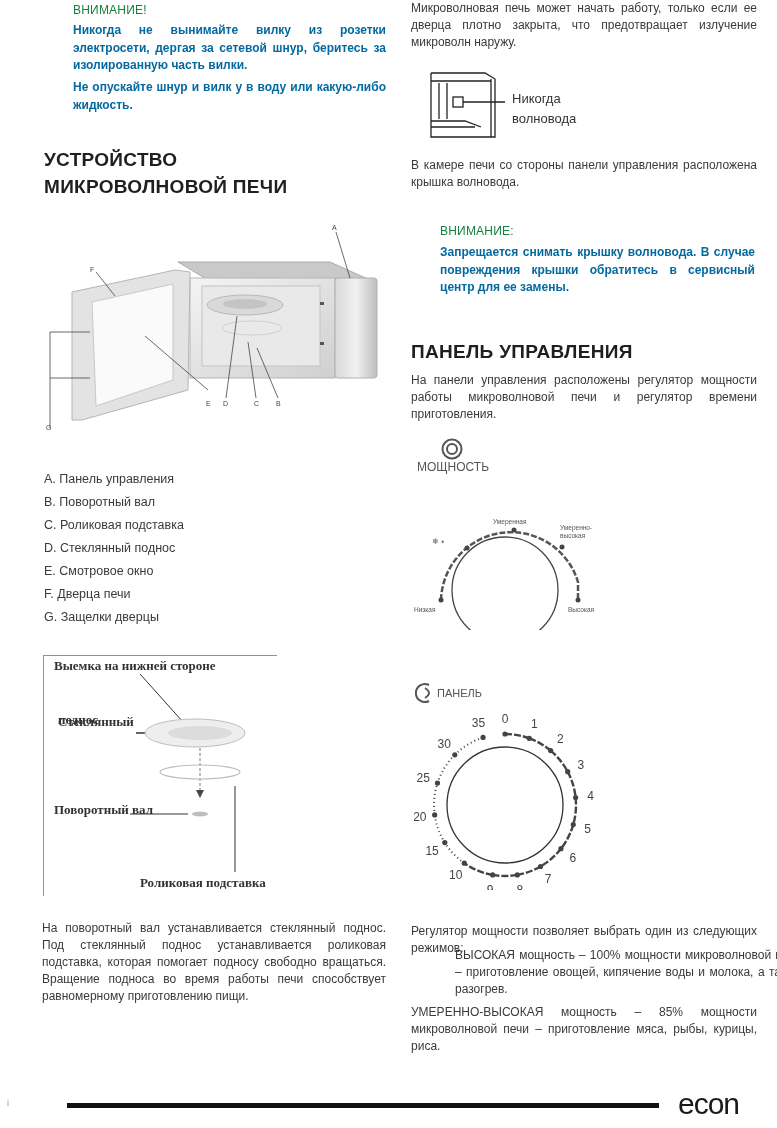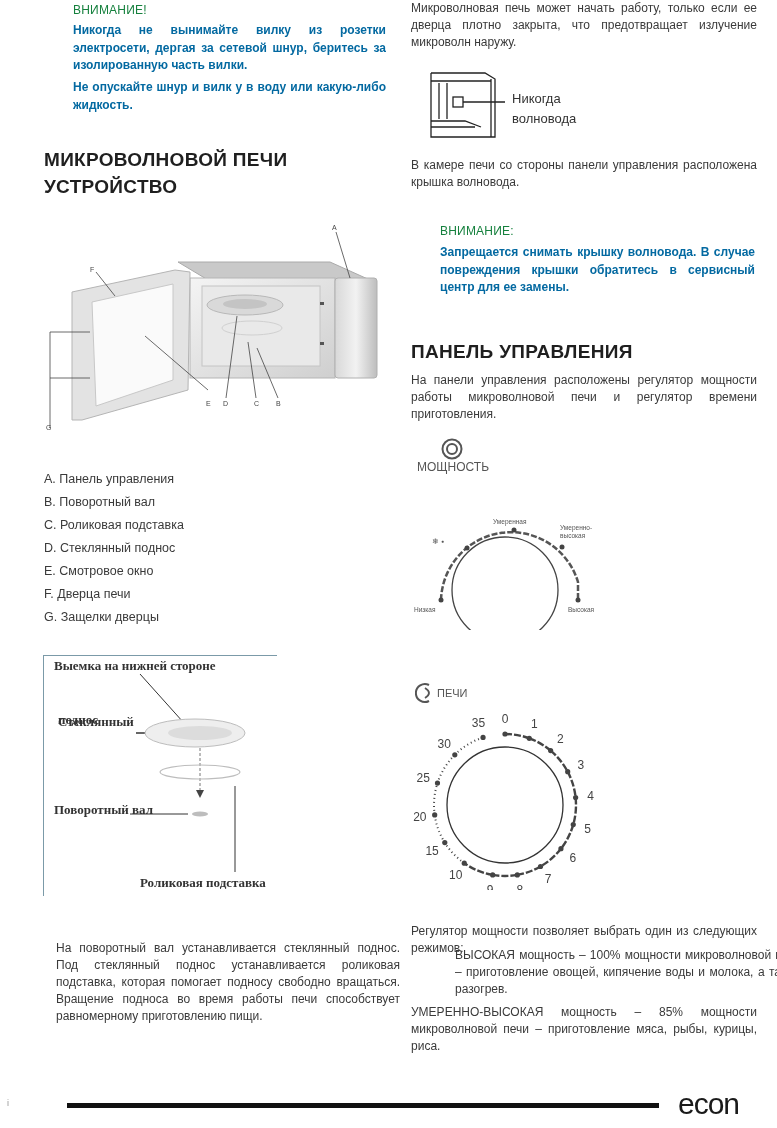--- a/index.html
+++ b/index.html
@@ -14,22 +14,22 @@
   svg text { font-family:"Liberation Sans", sans-serif; }
 </style>
 </head>
 <body>
 
 <div class="abs warn-title" style="left:73px; top:3px;">ВНИМАНИЕ!</div>
 <div class="abs warn-text" style="left:73px; top:22px; width:313px;">Никогда не вынимайте вилку из розетки электросети, дергая за сетевой шнур, беритесь за изолированную часть вилки.</div>
 <div class="abs warn-text" style="left:73px; top:79px; width:313px;">Не опускайте шнур и вилк у в воду или какую-либо жидкость.</div>
 
 <div class="abs heading" style="left:44px; top:146px;">
+  <div>УСТРОЙСТВО</div>
   <div>МИКРОВОЛНОВОЙ ПЕЧИ</div>
-  <div>УСТРОЙСТВО</div>
 </div>
 
 <svg class="abs" style="left:30px; top:220px;" width="360" height="220">
   <defs>
     <linearGradient id="bodyG" x1="0" y1="0" x2="1" y2="1">
       <stop offset="0" stop-color="#f4f4f4"></stop>
         <stop offset="1" stop-color="#cfcfcf"></stop>
     </linearGradient>
     <linearGradient id="panelG" x1="0" y1="0" x2="1" y2="0">
       <stop offset="0" stop-color="#d8d8d8"></stop>
@@ -97,21 +97,21 @@
   <ellipse cx="95" cy="73" rx="50" ry="14" fill="#eeeeee" stroke="#bdbdbd"></ellipse>
   <ellipse cx="100" cy="73" rx="32" ry="7" fill="#dcdcdc"></ellipse>
   <line x1="100" y1="88" x2="100" y2="134" stroke="#777" stroke-dasharray="3,2"></line>
   <polygon points="96,130 104,130 100,138" fill="#444"></polygon>
   <ellipse cx="100" cy="112" rx="40" ry="7" fill="none" stroke="#bdbdbd" stroke-width="1.2"></ellipse>
   <ellipse cx="100" cy="154" rx="8" ry="2.5" fill="#bdbdbd"></ellipse>
   <line x1="30" y1="154" x2="88" y2="154" stroke="#333" stroke-width="1"></line>
   <line x1="135" y1="126" x2="135" y2="212" stroke="#333" stroke-width="1"></line>
 </svg>
 
-<div class="abs body-text" style="left:56px; top:920px; width:344px;margin-top:20px;">На поворотный вал устанавливается стеклянный поднос. Под стеклянный поднос устанавливается роликовая подставка, которая помогает подносу свободно вращаться. Вращение подноса во время работы печи способствует равномерному приготовлению пищи.</div>
+<div class="abs body-text" style="left:42px; top:920px; width:344px;">На поворотный вал устанавливается стеклянный поднос. Под стеклянный поднос устанавливается роликовая подставка, которая помогает подносу свободно вращаться. Вращение подноса во время работы печи способствует равномерному приготовлению пищи.</div>
 
 <div class="abs body-text" style="left:411px; top:0px; width:346px;">Микроволновая печь может начать работу, только если ее дверца плотно закрыта, что предотвращает излучение микроволн наружу.</div>
 
 <svg class="abs" style="left:425px; top:65px;" width="80" height="80">
   <g fill="none" stroke="#222" stroke-width="1.3">
     <polyline points="6,8 60,8 70,14 70,72 6,72 6,8"></polyline>
     <line x1="6" y1="16" x2="66" y2="16"></line>
     <line x1="14" y1="18" x2="14" y2="54"></line>
     <line x1="22" y1="18" x2="22" y2="54"></line>
     <rect x="28" y="32" width="10" height="10"></rect>
@@ -156,21 +156,21 @@
   <text x="150" y="60" font-size="6.5" fill="#555">Умеренно-</text>
   <text x="150" y="68" font-size="6.5" fill="#555">высокая</text>
   <text x="158" y="142" font-size="6.5" fill="#555">Высокая</text>
 </svg>
 
 <div class="abs" style="left:415px; top:682px; display:flex; align-items:center;">
   <svg width="20" height="22">
     <path d="M 14 3 A 9 9 0 1 0 14 19" fill="none" stroke="#555" stroke-width="2"></path>
     <path d="M 10 6 Q 18 11 10 16" fill="none" stroke="#555" stroke-width="1.8"></path>
   </svg>
-  <span style="font-size:11px; color:#555; margin-left:2px;">ПЕЧИ</span>
+  <span style="font-size:11px; color:#555; margin-left:2px;">ПАНЕЛЬ</span>
 </div>
 <svg class="abs" style="left:400px; top:690px;" width="220" height="200" id="time-dial-svg">
   <circle cx="105" cy="115" r="58" fill="none" stroke="#333" stroke-width="1.3"></circle>
   <g id="time-marks">
       <circle cx="105" cy="44" r="2.6" fill="#444"></circle>
       <text x="105" y="33" text-anchor="middle" font-size="12" fill="#444">0</text>
       <circle cx="129.2834301761225" cy="48.28182392420051" r="2.6" fill="#444"></circle>
       <text x="134.4137323260075" y="38.18643461241189" text-anchor="middle" font-size="12" fill="#444">1</text>
       <circle cx="150.6379202877443" cy="60.61084453855256" r="2.6" fill="#444"></circle>
       <text x="160.2797344330424" y="53.120177891767895" text-anchor="middle" font-size="12" fill="#444">2</text>

